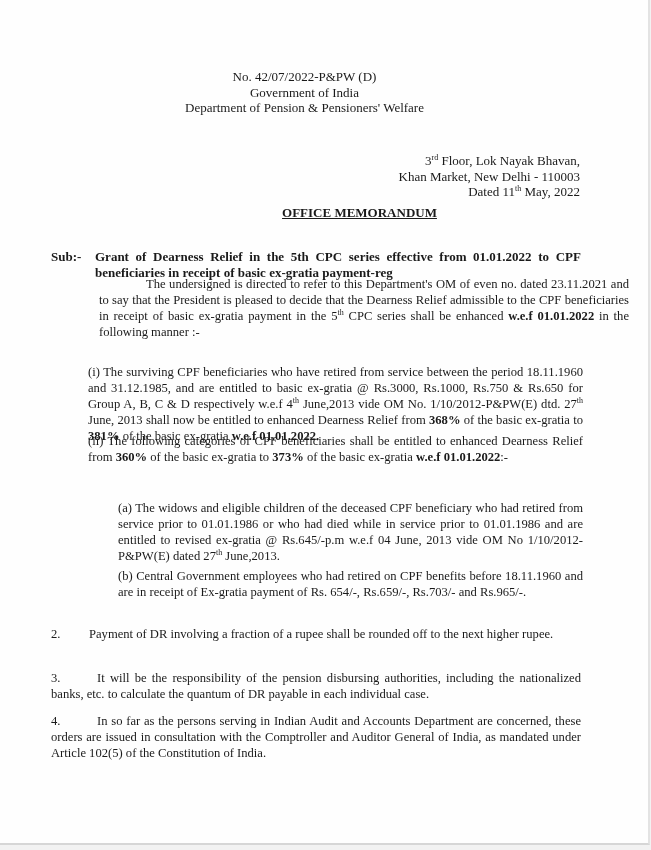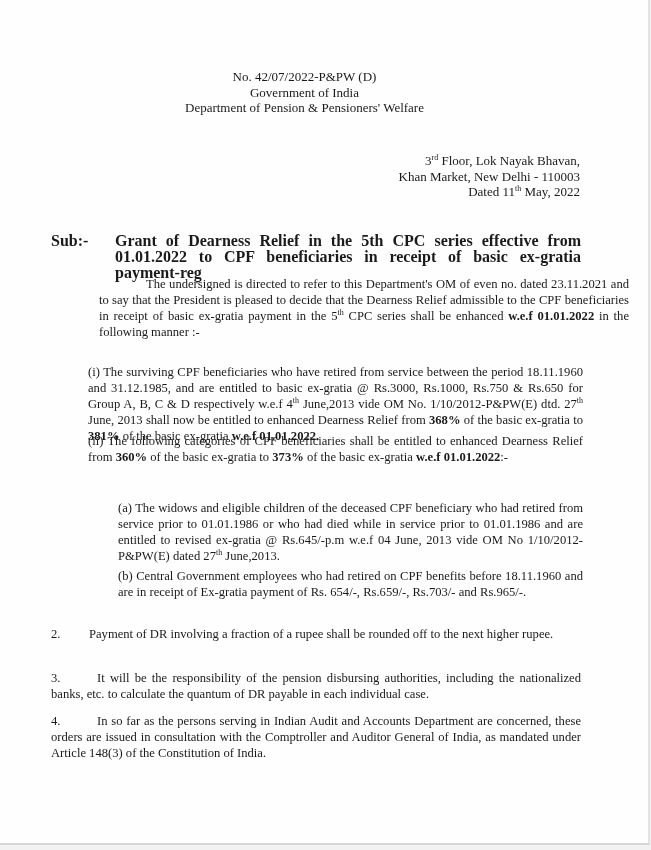--- a/index.html
+++ b/index.html
@@ -10,23 +10,23 @@
   .page {
     position: absolute; left: 0; top: 0; width: 648px; height: 843px;
     background: #fefefe; border-right: 2px solid #e3e3e3; border-bottom: 2px solid #d6d6d6;
   }
   .header-block { position: absolute; top: 69px; left: 0; width: 541px; text-align: center; font-size: 13px; line-height: 15.5px; }
   .header-block div { padding-left: 68px; }
   .address-block { position: absolute; top: 153px; right: 68px; text-align: right; font-size: 13px; line-height: 15.5px; margin-left: 8px; }
   sup { font-size: 8px; line-height: 0; vertical-align: 5px; }
   .title { position: absolute; top: 205px; left: 0; width: 651px; text-align: center; font-weight: bold; font-size: 13px; }
   .title span { text-decoration: underline; padding-left: 68px; }
-  .subject { position: absolute; top: 233px; left: 51px; width: 530px; font-weight: bold; font-size: 16px; line-height: 16px; }
+  .subject { position: absolute; top: 249px; left: 51px; width: 530px; font-weight: bold; font-size: 13px; line-height: 16px; }
   .subject .lbl { display: inline-block; width: 40px; }
-  .subject .txt { display: block; margin-left: 64px; margin-top: -16px; text-align: justify; }
+  .subject .txt { display: block; margin-left: 44px; margin-top: -16px; text-align: justify; }
   .para { position: absolute; font-size: 12.6px; line-height: 16px; text-align: justify; }
   .p-intro { top: 276px; left: 51px; width: 530px; margin-left: 48px; }
   .p-intro .indent { display: inline-block; width: 47px; }
   .p-i { top: 350px; left: 88px; width: 495px; margin-top: 14px; }
   .p-ii { top: 433px; left: 88px; width: 495px; }
   .p-a { top: 494px; left: 118px; width: 465px; margin-top: 6px; }
   .p-b { top: 568px; left: 118px; width: 465px; }
   .p-2 { top: 626px; left: 51px; width: 530px; }
   .p-3 { top: 670px; left: 51px; width: 530px; font-family: Liberation Serif, serif; }
   .p-4 { top: 713px; left: 51px; width: 530px; }
@@ -45,35 +45,36 @@
     <div>Government of India</div>
     <div>Department of Pension &amp; Pensioners' Welfare</div>
   </div>
 
   <div class="address-block">
     <div><span>3</span><sup>rd</sup><span> Floor,   Lok Nayak Bhavan,</span></div>
     <div>Khan Market,  New Delhi - 110003</div>
     <div><span>Dated 11</span><sup>th</sup><span> May, 2022</span></div>
   </div>
 
+  <div class="title"><span>OFFICE MEMORANDUM</span></div>
 
   <div class="subject">
     <span class="lbl">Sub:-</span>
     <span class="txt last">Grant of Dearness Relief in the 5th CPC series effective from 01.01.2022 to CPF beneficiaries in receipt of basic ex-gratia payment-reg</span>
   </div>
 
   <div class="para p-intro last"><span class="indent"></span><span>The undersigned is directed to refer to this Department's OM of even no. dated 23.11.2021 and to say that the President is pleased to decide that the Dearness Relief admissible to the CPF beneficiaries in receipt of basic ex-gratia payment in the 5</span><sup>th</sup><span> CPC series shall be enhanced </span><b>w.e.f 01.01.2022</b><span> in the following manner :-</span></div>
 
   <div class="para p-i last"><span>(i)  The surviving CPF beneficiaries who have retired from service between the period 18.11.1960 and 31.12.1985, and are entitled to basic ex-gratia @ Rs.3000, Rs.1000, Rs.750 &amp; Rs.650 for Group A, B, C &amp; D respectively w.e.f 4</span><sup>th</sup><span> June,2013 vide OM No. 1/10/2012-P&amp;PW(E) dtd. 27</span><sup>th</sup><span> June, 2013 shall now be entitled to enhanced Dearness Relief from </span><b>368%</b><span> of the basic ex-gratia to </span><b>381%</b><span> of the basic ex-gratia </span><b>w.e.f 01.01.2022.</b></div>
 
   <div class="para p-ii last"><span>(ii)  The following categories of CPF beneficiaries shall be entitled to enhanced Dearness Relief from </span><b>360%</b><span> of the basic ex-gratia to </span><b>373%</b><span> of the basic ex-gratia </span><b>w.e.f 01.01.2022</b><span>:-</span></div>
 
   <div class="para p-a last"><span>(a)   The widows and eligible children of the deceased CPF beneficiary who had retired from service prior to 01.01.1986 or who had died while in service prior to 01.01.1986 and are entitled to revised ex-gratia @ Rs.645/-p.m w.e.f  04 June, 2013 vide OM No 1/10/2012-P&amp;PW(E) dated 27</span><sup>th</sup><span> June,2013.</span></div>
 
   <div class="para p-b last">(b) Central Government employees who had retired on CPF benefits before 18.11.1960 and are in receipt of Ex-gratia payment of Rs. 654/-, Rs.659/-, Rs.703/- and Rs.965/-.</div>
 
   <div class="para p-2 last"><span class="num">2.</span><span>Payment of DR involving a fraction of a rupee shall be rounded off to the next higher rupee.</span></div>
 
   <div class="para p-3 last"><span class="num4">3.</span><span>It will be the responsibility of the pension disbursing authorities, including the nationalized banks, etc. to calculate the quantum of DR payable in each individual case.</span></div>
 
-  <div class="para p-4 last"><span class="num4">4.</span><span>In so far as the persons serving in Indian Audit and Accounts Department are concerned, these orders are issued in consultation with the Comptroller and Auditor General of India, as mandated under Article 148(3) of the Constitution of India.</span></div>
+  <div class="para p-4 last"><span class="num4">4.</span><span>In so far as the persons serving in Indian Audit and Accounts Department are concerned, these orders are issued in consultation with the Comptroller and Auditor General of India, as mandated under Article 102(5) of the Constitution of India.</span></div>
 
 </div>
 
 </body></html>

